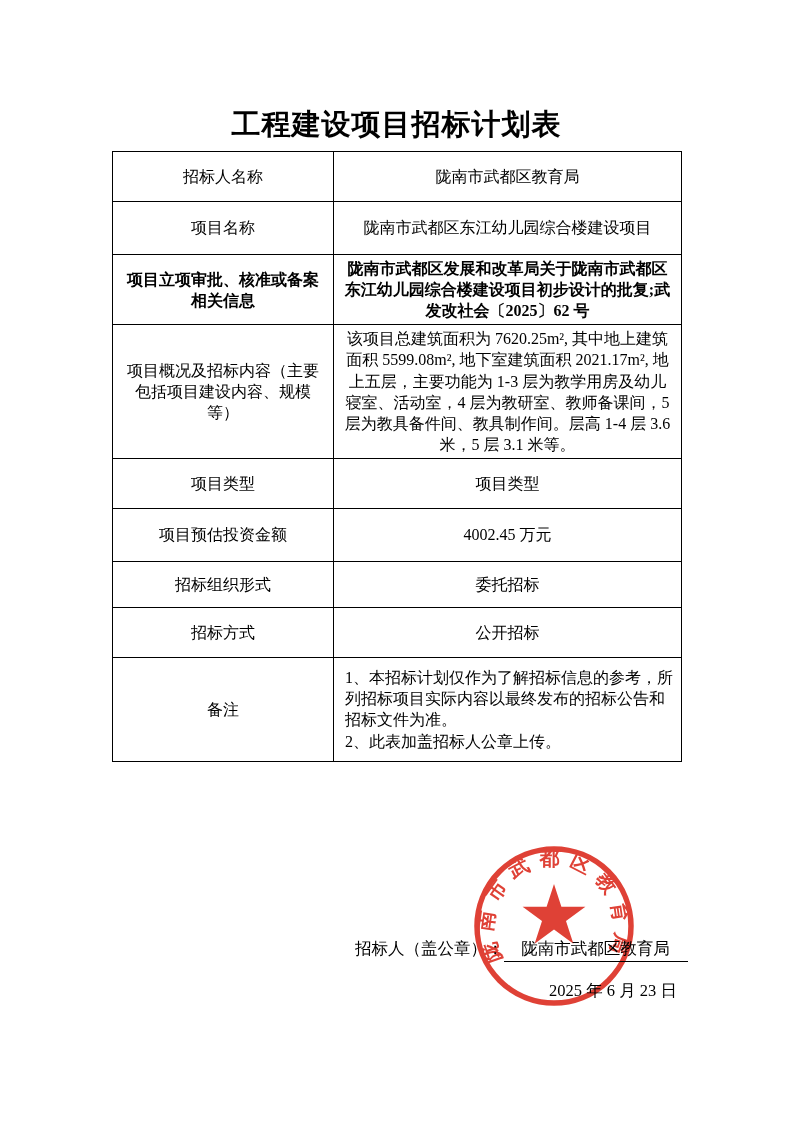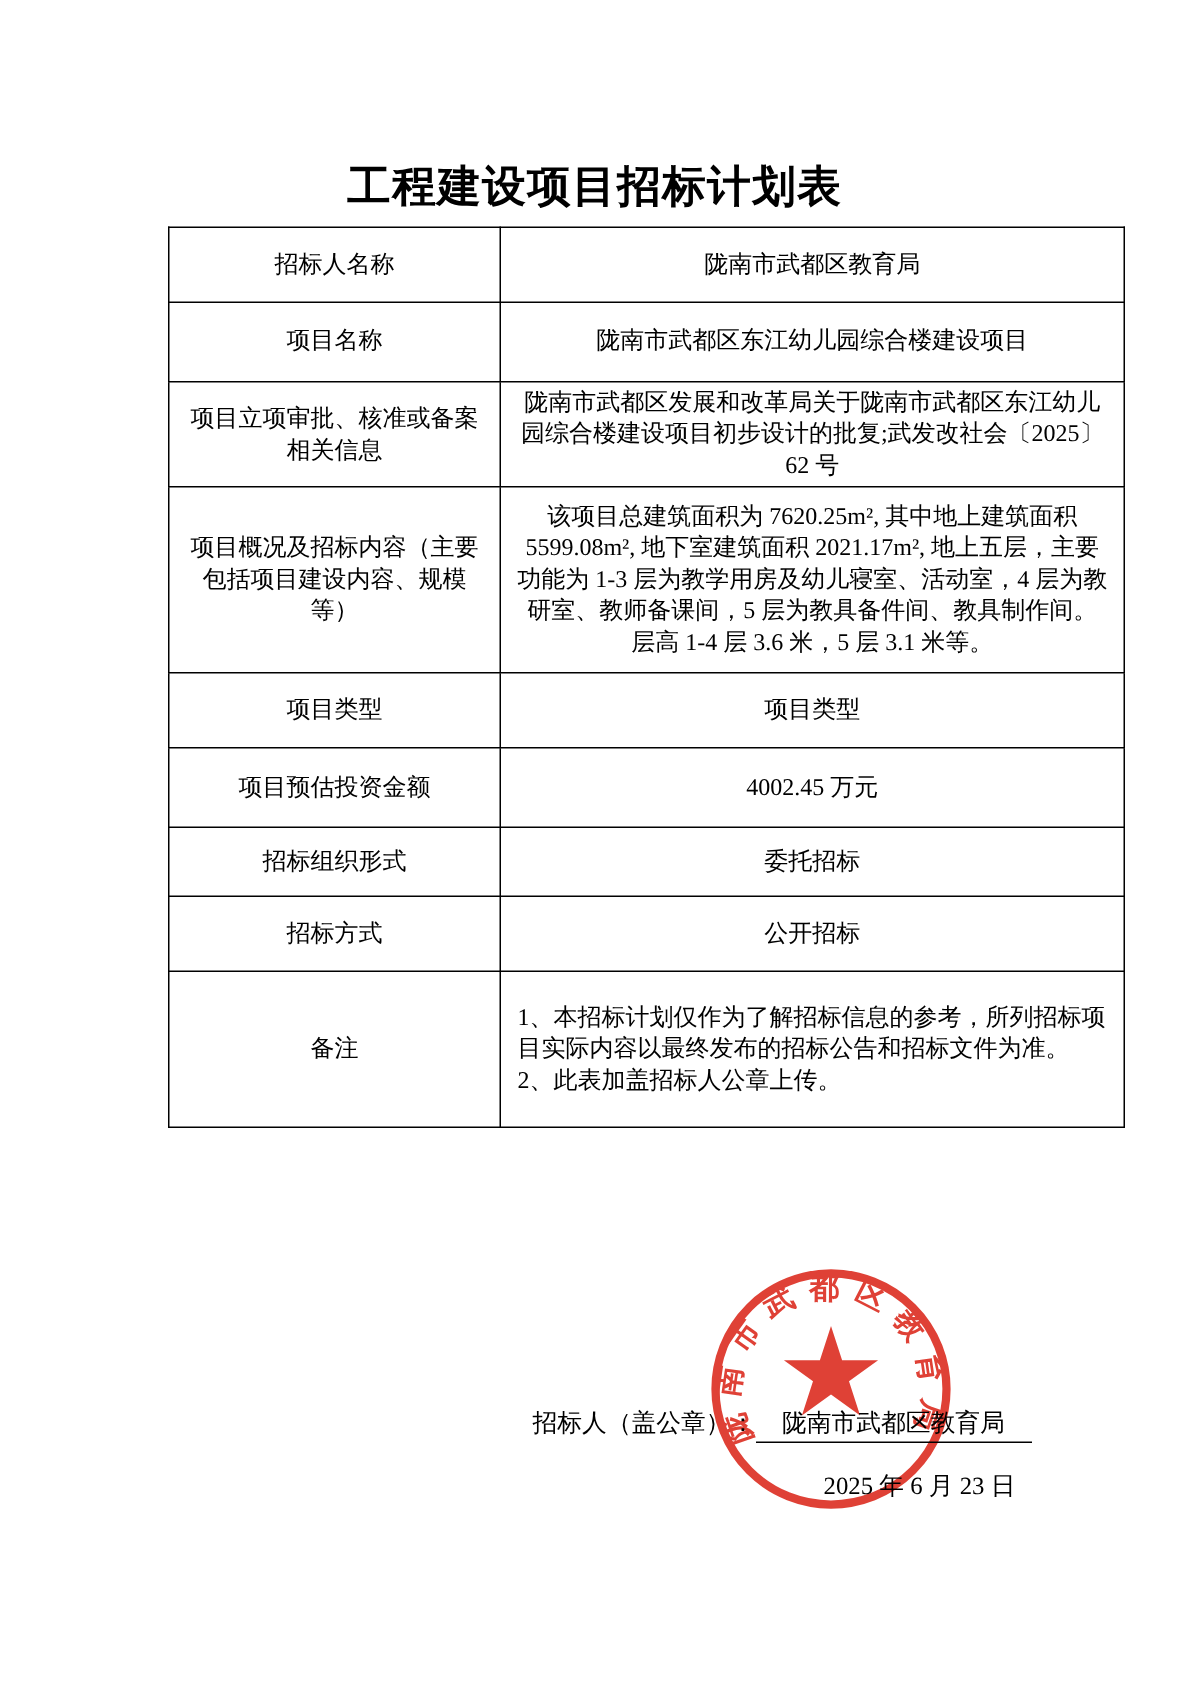--- a/index.html
+++ b/index.html
@@ -22,21 +22,21 @@
     font-family: "Liberation Sans", "DejaVu Sans", sans-serif;
     font-weight: 700;
     font-size: 29px;
     letter-spacing: 1px;
     margin: 0;
   }
   table.plan {
     position: absolute;
     top: 137px;
     left: 112px;
-    width: 638px;
+    width: 570px;
     border-collapse: collapse;
     table-layout: fixed;
     font-size: 16px;
   }
   table.plan td {
     border: 1.7px solid #000;
     vertical-align: middle;
     line-height: 1.32;
   }
   td.lbl {
@@ -104,21 +104,21 @@
   <table class="plan">
     <tbody>
       <tr style="height:50px;">
         <td class="lbl">招标人名称</td>
         <td class="val">陇南市武都区教育局</td>
       </tr>
       <tr style="height:53px;">
         <td class="lbl">项目名称</td>
         <td class="val">陇南市武都区东江幼儿园综合楼建设项目</td>
       </tr>
-      <tr style="height:64px;">
+      <tr style="height:64px;font-weight:bold;">
         <td class="lbl">项目立项审批、核准或备案相关信息</td>
         <td class="val">陇南市武都区发展和改革局关于陇南市武都区东江幼儿园综合楼建设项目初步设计的批复;武发改社会〔2025〕62 号</td>
       </tr>
       <tr style="height:124px;">
         <td class="lbl">项目概况及招标内容（主要包括项目建设内容、规模等）</td>
         <td class="val">该项目总建筑面积为 7620.25m², 其中地上建筑面积 5599.08m², 地下室建筑面积 2021.17m², 地上五层，主要功能为 1-3 层为教学用房及幼儿寝室、活动室，4 层为教研室、教师备课间，5 层为教具备件间、教具制作间。层高 1-4 层 3.6 米，5 层 3.1 米等。</td>
       </tr>
       <tr style="height:50px;">
         <td class="lbl">项目类型</td>
         <td class="val">项目类型</td>

